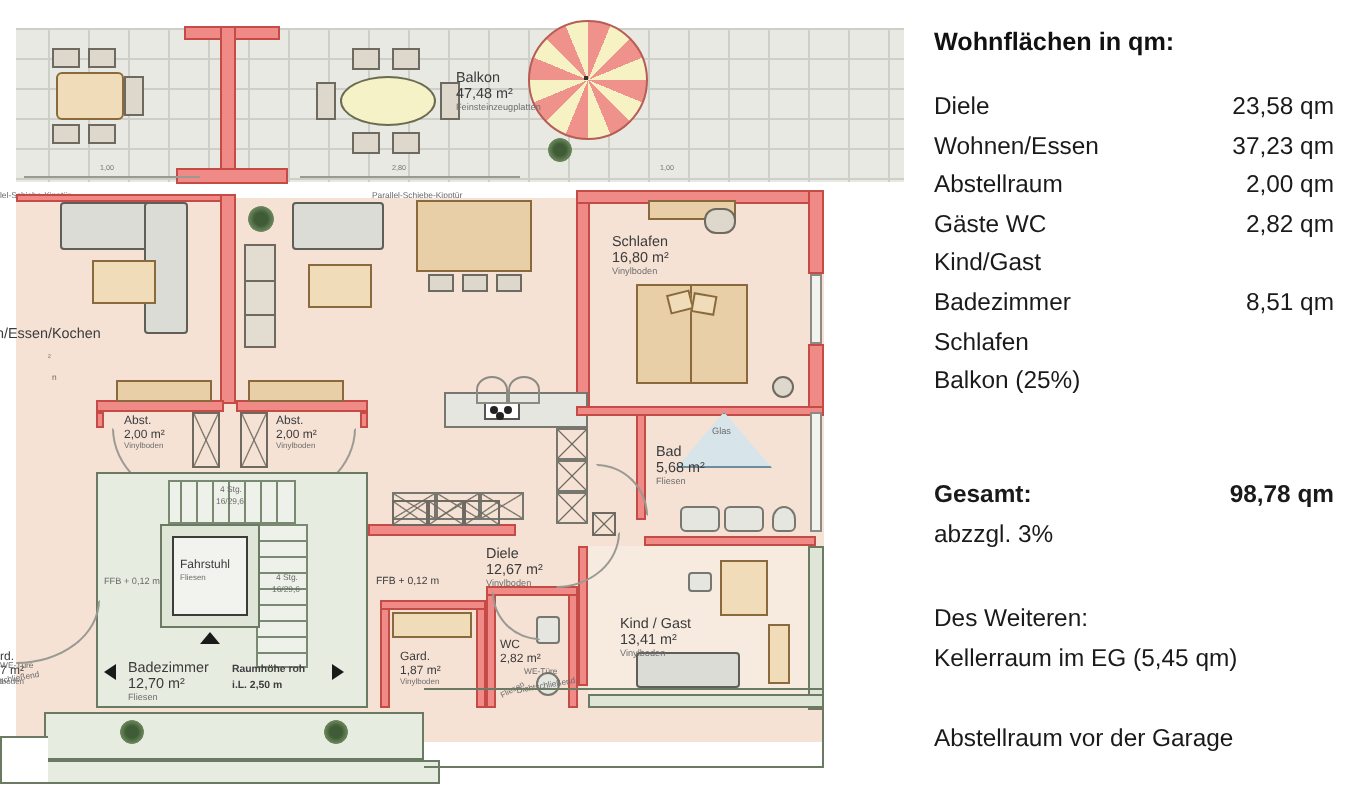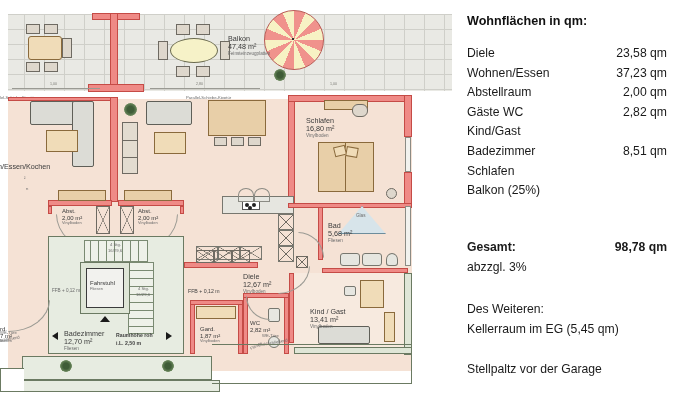--- a/index.html
+++ b/index.html
@@ -416,16 +416,16 @@
         <span>Gesamt:</span>
         <span class="v">98,78 qm</span>
       </div>
       <div class="row">
         <span>abzzgl. 3%</span>
       </div>
     </div>
 
     <div class="blk" style="top:300px;">Des Weiteren:</div>
     <div class="blk" style="top:320px;">Kellerraum im EG (5,45 qm)</div>
-    <div class="blk" style="top:360px;">Stellpaltz vor der Garage</div>
+    <div class="blk" style="top:360px;">Abstellraum vor der Garage</div>
   </div>
 
 </div>
 
 </body></html>

